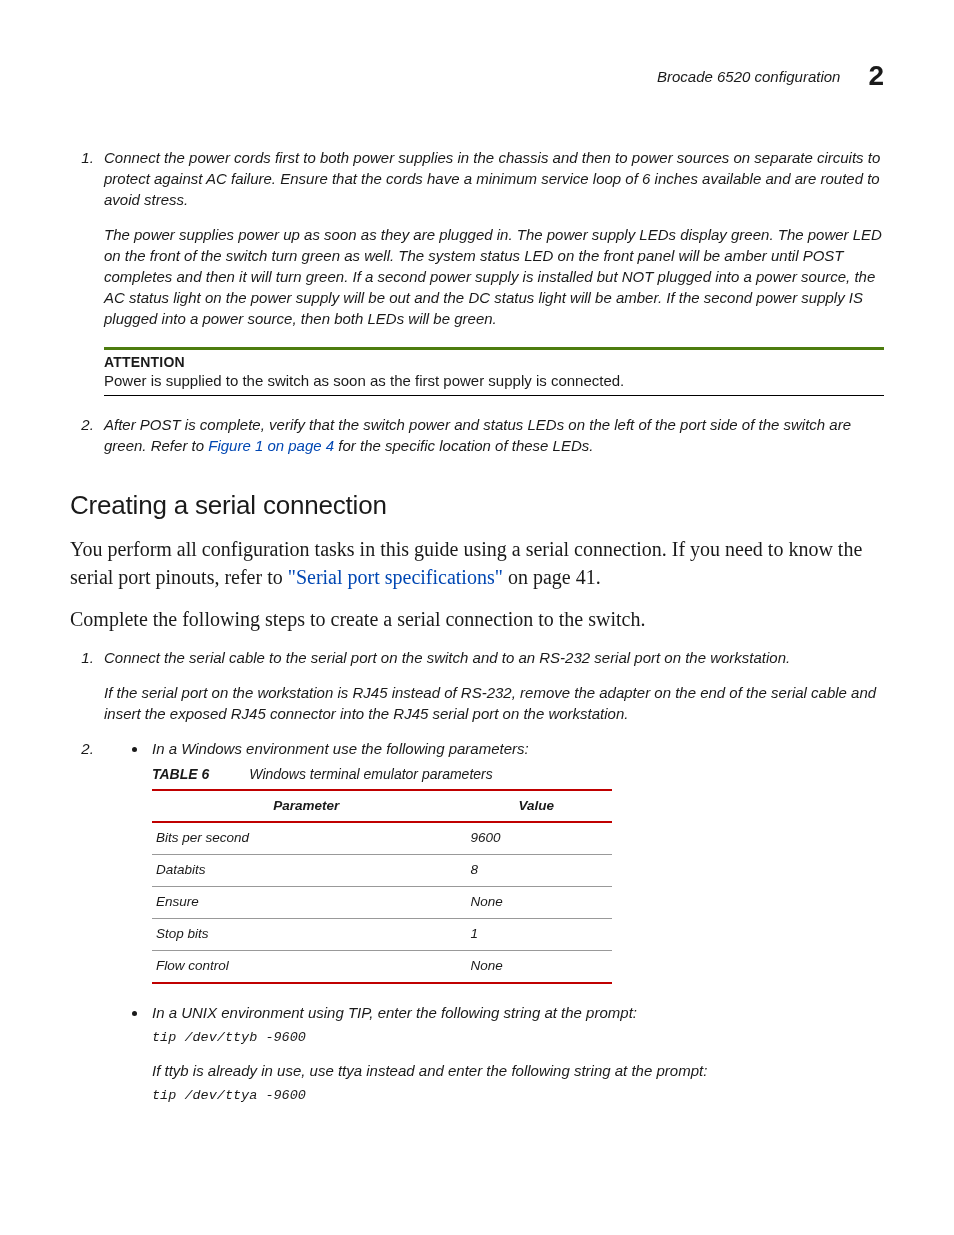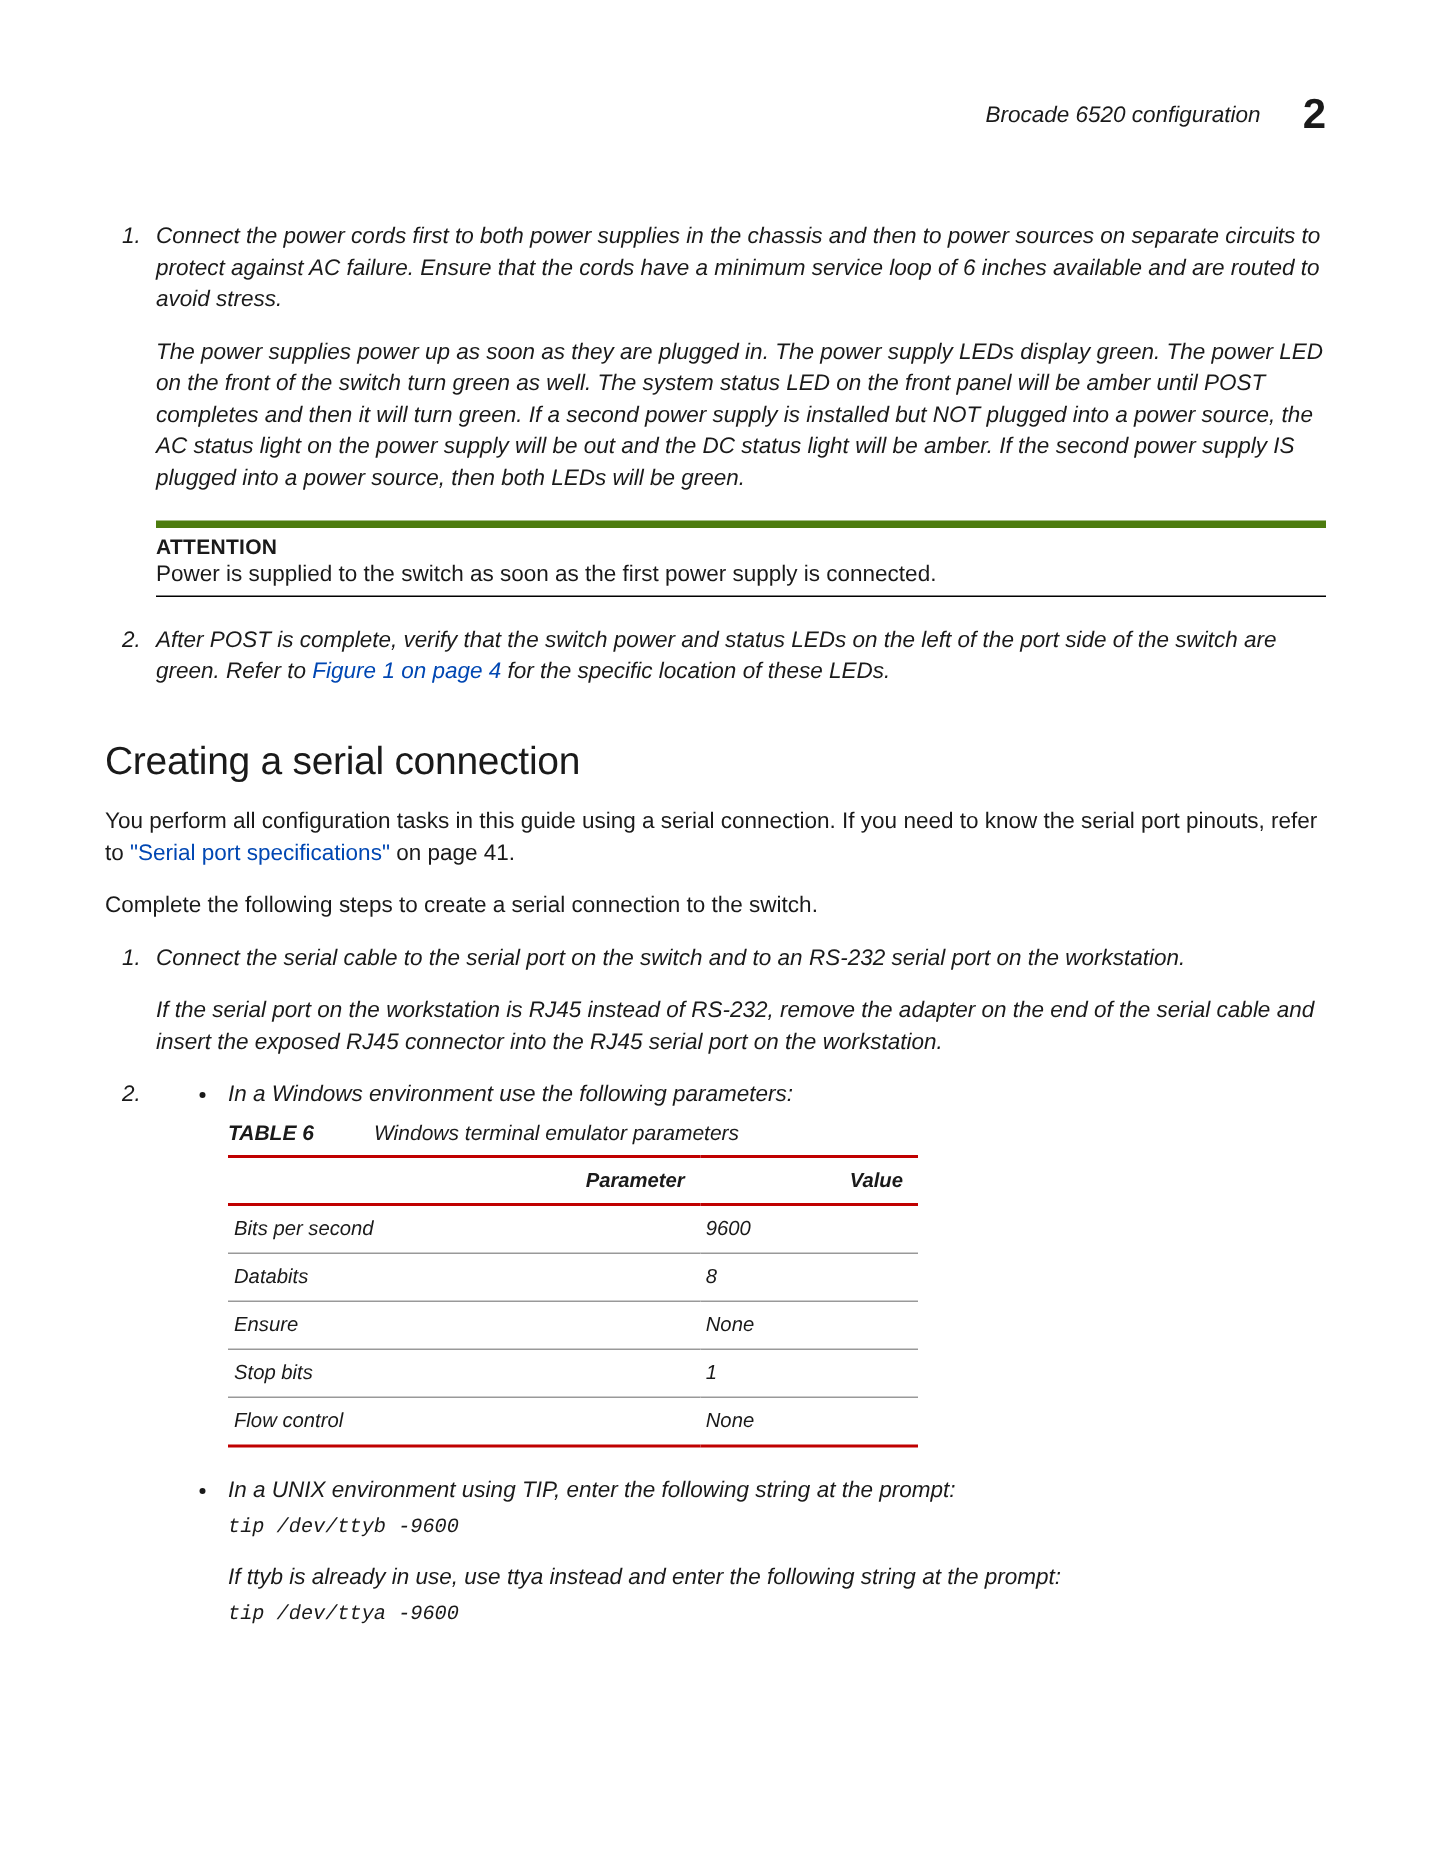--- a/index.html
+++ b/index.html
@@ -39,21 +39,21 @@
     font-style: italic;
   }
   ol.steps > li {
     margin-bottom: 14px;
     padding-left: 6px;
   }
   ol.steps p { margin: 0 0 14px 0; }
   ol.steps p:last-child { margin-bottom: 0; }
   .attention {
     margin: 18px 0 18px 34px;
-    border-top: 5px solid #4d7c0f;
+    border-top: 3px solid #4d7c0f;
     border-bottom: 1px solid #000;
     padding: 4px 0 6px 0;
   }
   .attention-label {
     font-weight: bold;
     font-size: 14px;
     letter-spacing: 0.2px;
     margin-bottom: 2px;
   }
   .attention-body {
@@ -61,23 +61,24 @@
   }
   a.xref { color: #0047b3; text-decoration: none; }
   h2.section {
     font-family: Arial, Helvetica, sans-serif;
     font-size: 26px;
     font-weight: normal;
     margin: 34px 0 14px 0;
     letter-spacing: -0.2px;
   }
   p.body {
-    font-size: 15px;
+    font-size: 20px;
     line-height: 1.4;
     margin: 0 0 14px 0;
+    font-family: Liberation Serif, serif;
   }
   ul.bullets {
     list-style: disc;
     margin: 0 0 0 24px;
     padding-left: 20px;
     font-size: 15px;
     line-height: 1.4;
   }
   ul.bullets > li {
     margin-bottom: 8px;
@@ -87,21 +88,21 @@
     font-size: 14px;
     margin: 6px 0 4px 0;
   }
   .table-caption .tlabel { font-weight: bold; margin-right: 40px; }
   table.params {
     border-collapse: collapse;
     width: 460px;
     font-size: 13.5px;
   }
   table.params thead th {
-    text-align: right;
+    text-align: center;
     font-weight: bold;
     border-top: 2px solid #c00000;
     border-bottom: 2px solid #c00000;
     padding: 6px 10px 6px 4px;
   }
   table.params tbody td {
     border-bottom: 1px solid #999;
     padding: 6px 10px 6px 4px;
   }
   table.params tbody tr:last-child td {

